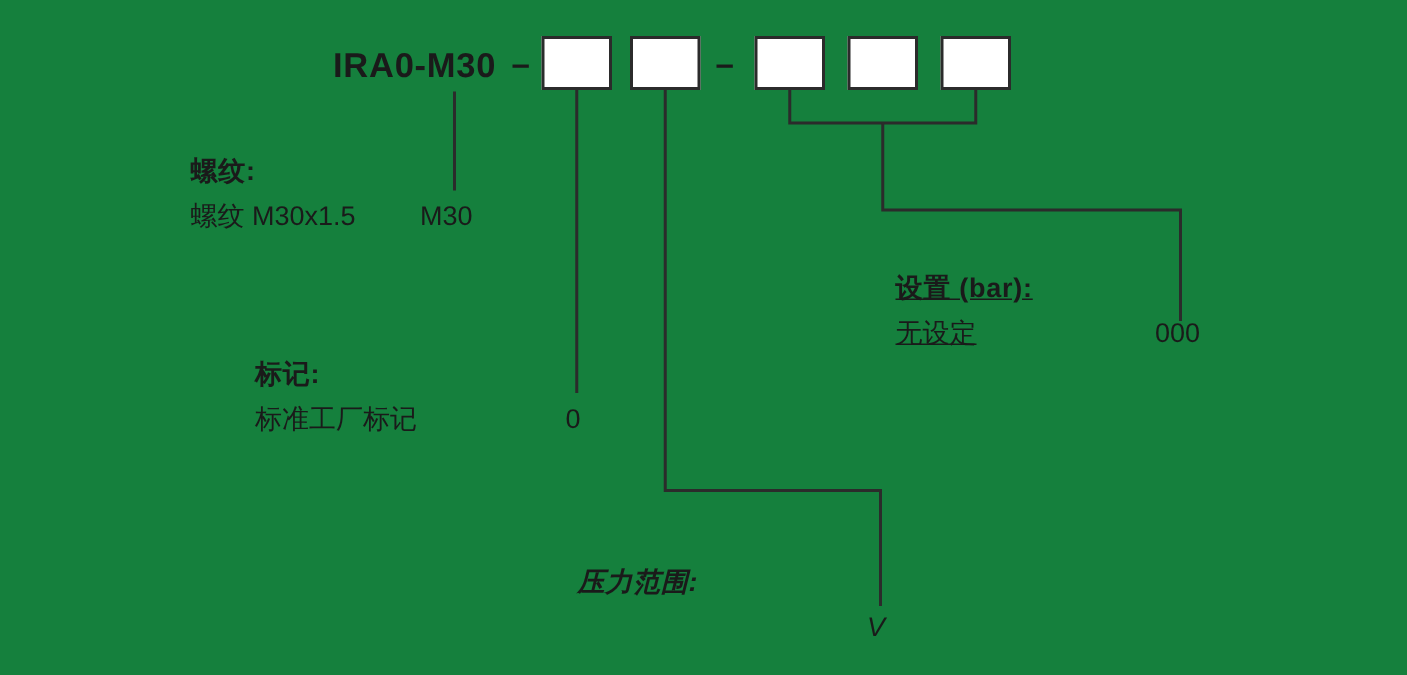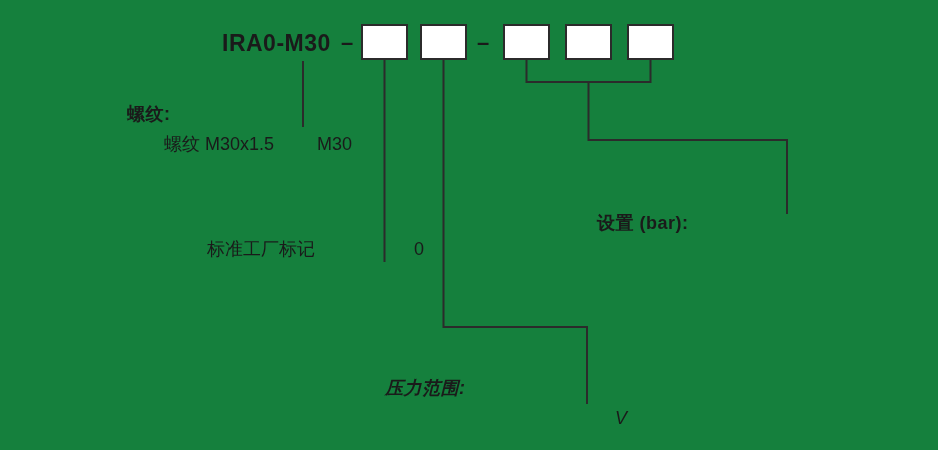--- a/index.html
+++ b/index.html
@@ -53,28 +53,28 @@
   .label-block {
     position: absolute;
     font-size: 18px;
     line-height: 30px;
     white-space: nowrap;
   }
   .block-title {
     font-weight: bold;
     letter-spacing: 0.5px;
   }
-  .block-row { position: relative; margin-left: 37px; }
+  .block-row { position: relative; }
   .row-code {
     position: absolute;
     top: 0;
   }
   .thread-block   { left: 127px; top: 99px;  }
   .marking-block  { left: 170px; top: 234px; }
-  .setting-block  { left: 597px; top: 208px; }
+  .setting-block  { left: 597px; top: 177px; text-decoration: underline; }
   .pressure-block { left: 385px; top: 373px; font-style: italic; }
 </style>
 </head>
 <body>
 
 <div class="canvas">
 
   <svg class="lines-svg" width="938" height="450" viewBox="0 0 938 450" fill="none" stroke="#2b2b2b" stroke-width="2">
     <path d="M303,61 L303,127"></path>
     <path d="M384.5,60 L384.5,262"></path>
@@ -94,28 +94,33 @@
 
   <div class="label-block thread-block">
     <div class="block-title">螺纹:</div>
     <div class="block-row">
       <span class="row-text">螺纹 M30x1.5</span>
       <span class="row-code" style="left:153px">M30</span>
     </div>
   </div>
 
   <div class="label-block marking-block">
+    <div class="block-title">标记:</div>
     <div class="block-row">
       <span class="row-text">标准工厂标记</span>
       <span class="row-code" style="left:207px">0</span>
     </div>
   </div>
 
   <div class="label-block setting-block">
     <div class="block-title">设置 (bar):</div>
+    <div class="block-row">
+      <span class="row-text">无设定</span>
+      <span class="row-code" style="left:173px">000</span>
+    </div>
   </div>
 
   <div class="label-block pressure-block">
     <div class="block-title">压力范围:</div>
     <div class="block-row">
       <span class="row-code" style="left:193px">V</span>
     </div>
   </div>
 
 </div>

